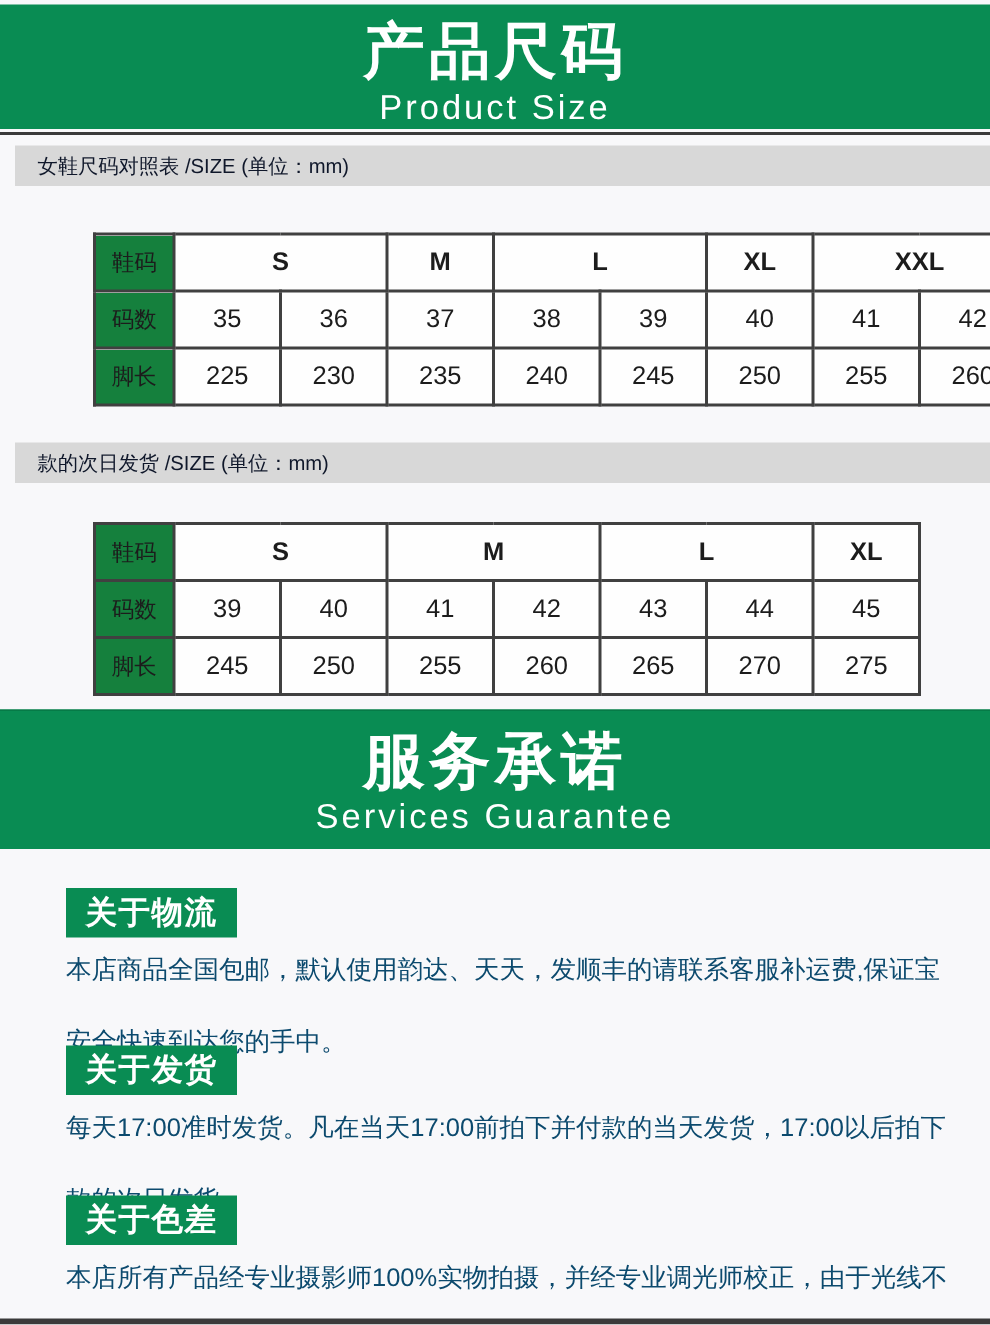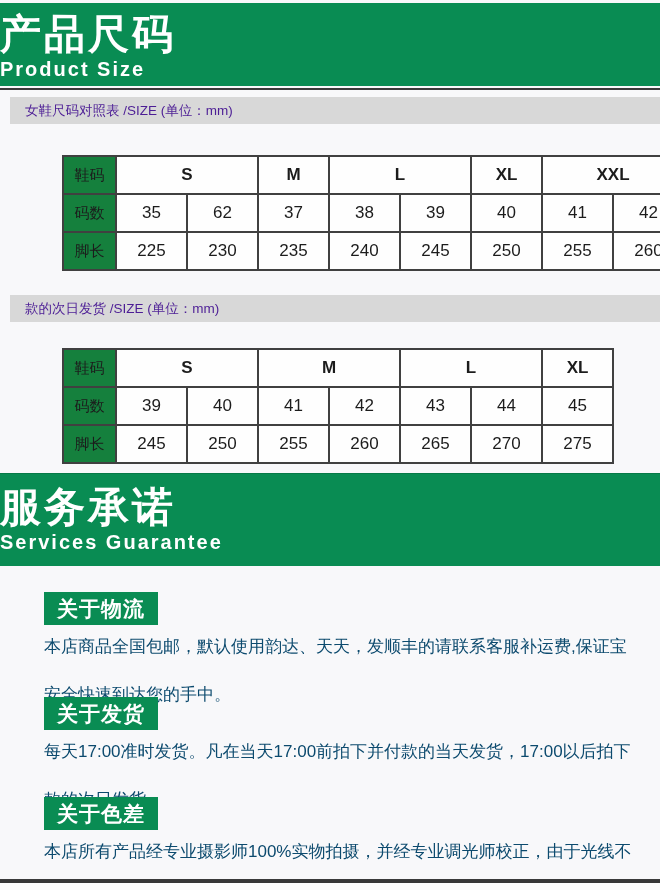--- a/index.html
+++ b/index.html
@@ -8,39 +8,39 @@
     font-family: "Liberation Sans", "DejaVu Sans", sans-serif;
     background: #ffffff;
   }
   .canvas {
     position: relative; width: 660px; height: 883px;
     overflow: hidden; background: #f8f8fa;
   }
   
   .banner {
     position: absolute; left: 0; width: 660px;
-    background: #098c53; color: #ffffff; text-align: left;
+    background: #098c53; color: #ffffff; text-align: center;
   }
   .banner-top { top: 3px; height: 83px; }
   .banner-mid { top: 473px; height: 92px; border-top: 1px solid #067a47; }
   .banner h1 {
     margin: 8px 0 0 0; font-size: 41px; font-weight: 700; letter-spacing: 3px; line-height: 1.15;
   }
   .banner-mid h1 { margin-top: 10px; }
   .banner .banner-sub {
-    font-size: 20px; font-weight: 700; letter-spacing: 2px; margin-top: 0px;
+    font-size: 23px; font-weight: 400; letter-spacing: 2px; margin-top: 0px;
   }
   
   .sep { position: absolute; left: 0; width: 660px; background: #3a3a3a; }
   .sep-top { top: 88px; height: 2px; }
   .sep-bottom { top: 879px; height: 4px; }
   
   .graybar {
     position: absolute; left: 10px; width: 650px; height: 27px;
-    background: #d8d8d8; color: #4c1d95;
+    background: #d8d8d8; color: #0f172a;
     font-size: 13.5px; line-height: 27px; padding-left: 15px;
     box-sizing: border-box;
   }
   .graybar-women { top: 97px; }
   .graybar-men { top: 295px; }
   
   table.size-table {
     position: absolute; left: 62px;
     border-collapse: collapse; table-layout: fixed;
     background: #fefefe;
@@ -104,21 +104,21 @@
       <th class="lbl">鞋码</th>
       <th colspan="2">S</th>
       <th colspan="1">M</th>
       <th colspan="2">L</th>
       <th colspan="1">XL</th>
       <th colspan="2">XXL</th>
     </tr>
     <tr>
       <td class="lbl">码数</td>
       <td>35</td>
-      <td>62</td>
+      <td>36</td>
       <td>37</td>
       <td>38</td>
       <td>39</td>
       <td>40</td>
       <td>41</td>
       <td>42</td>
     </tr>
     <tr>
       <td class="lbl">脚长</td>
       <td>225</td>

